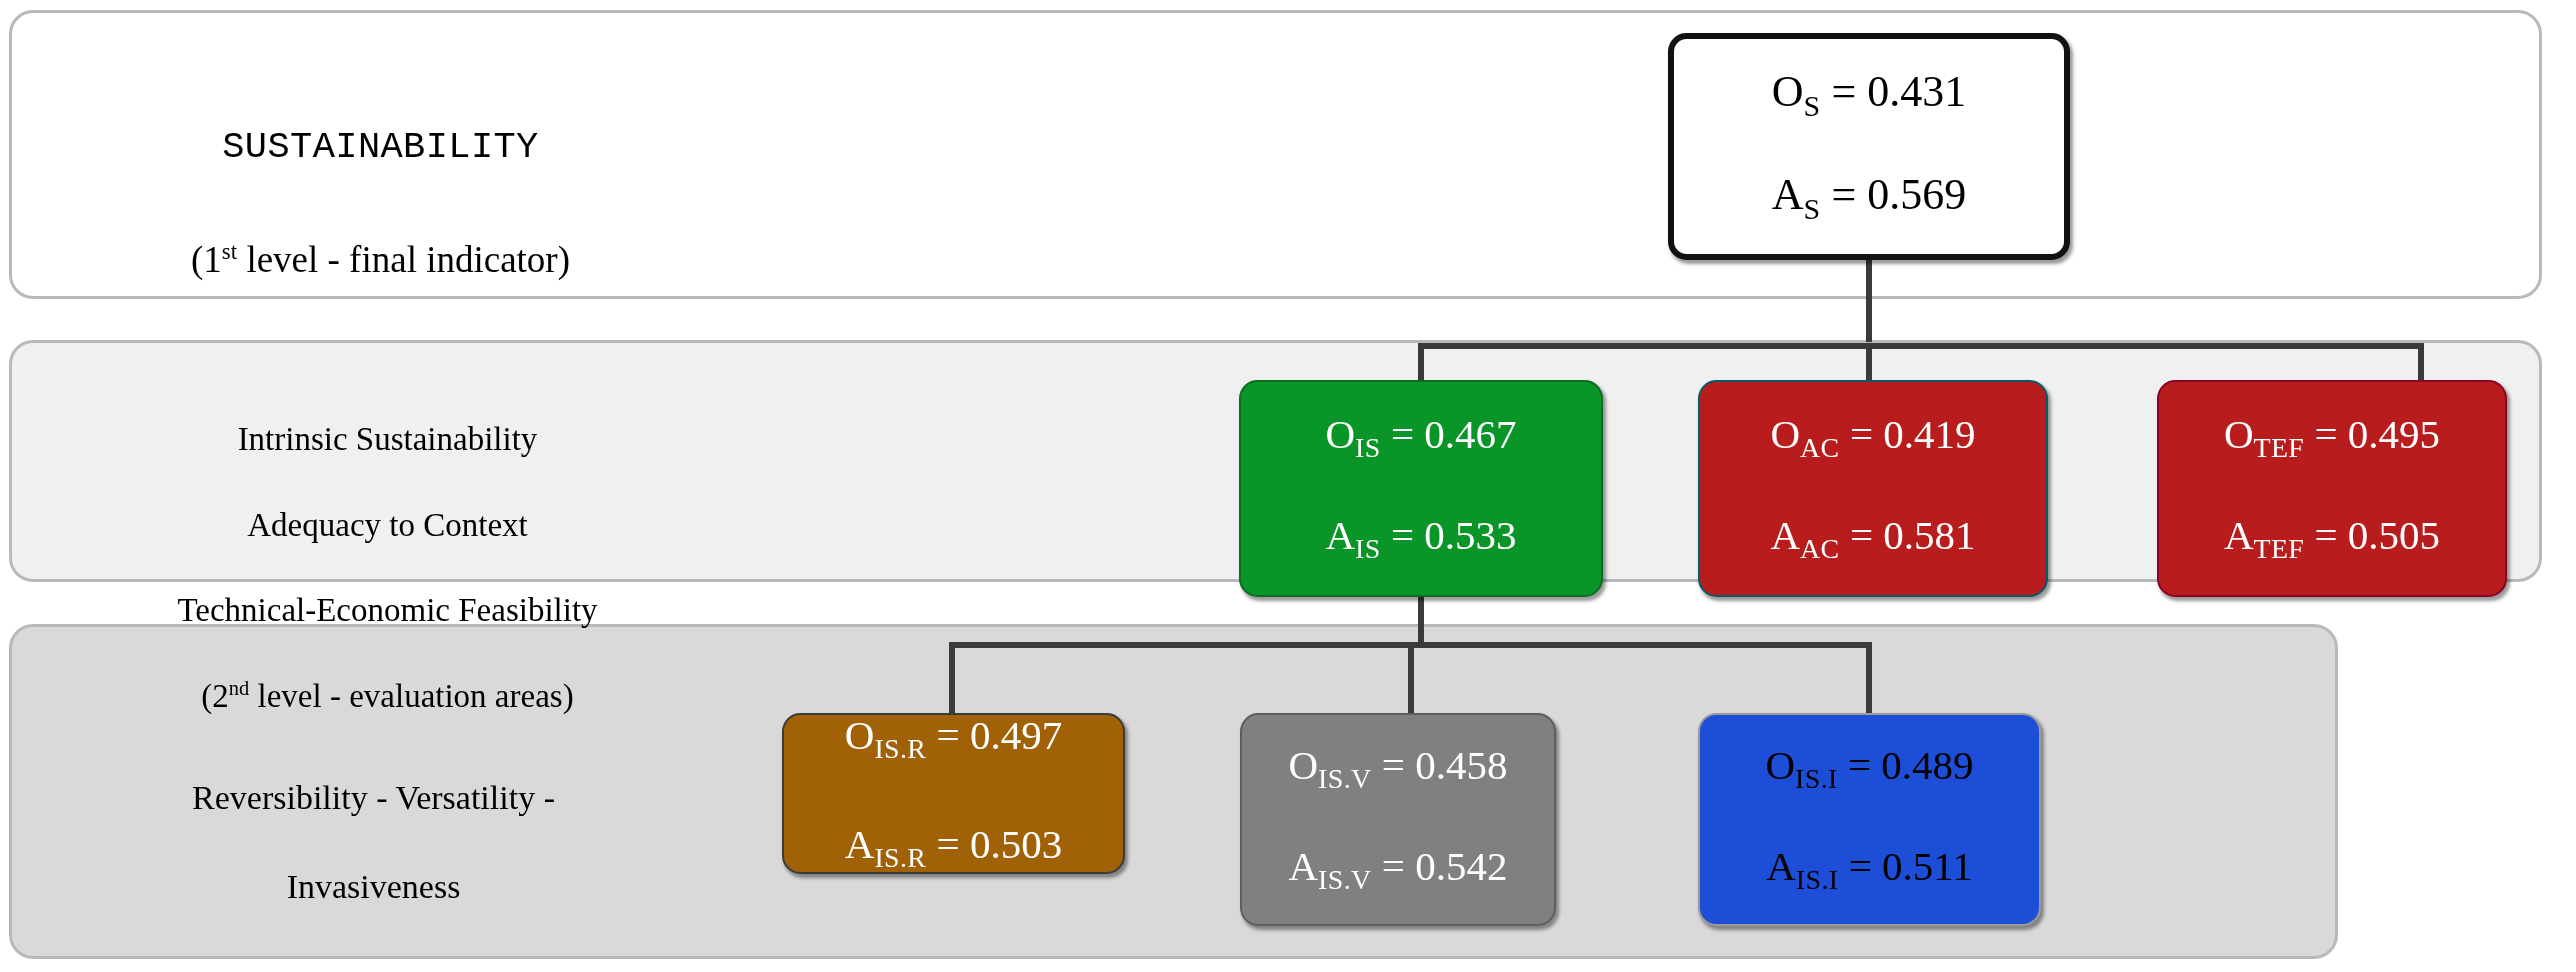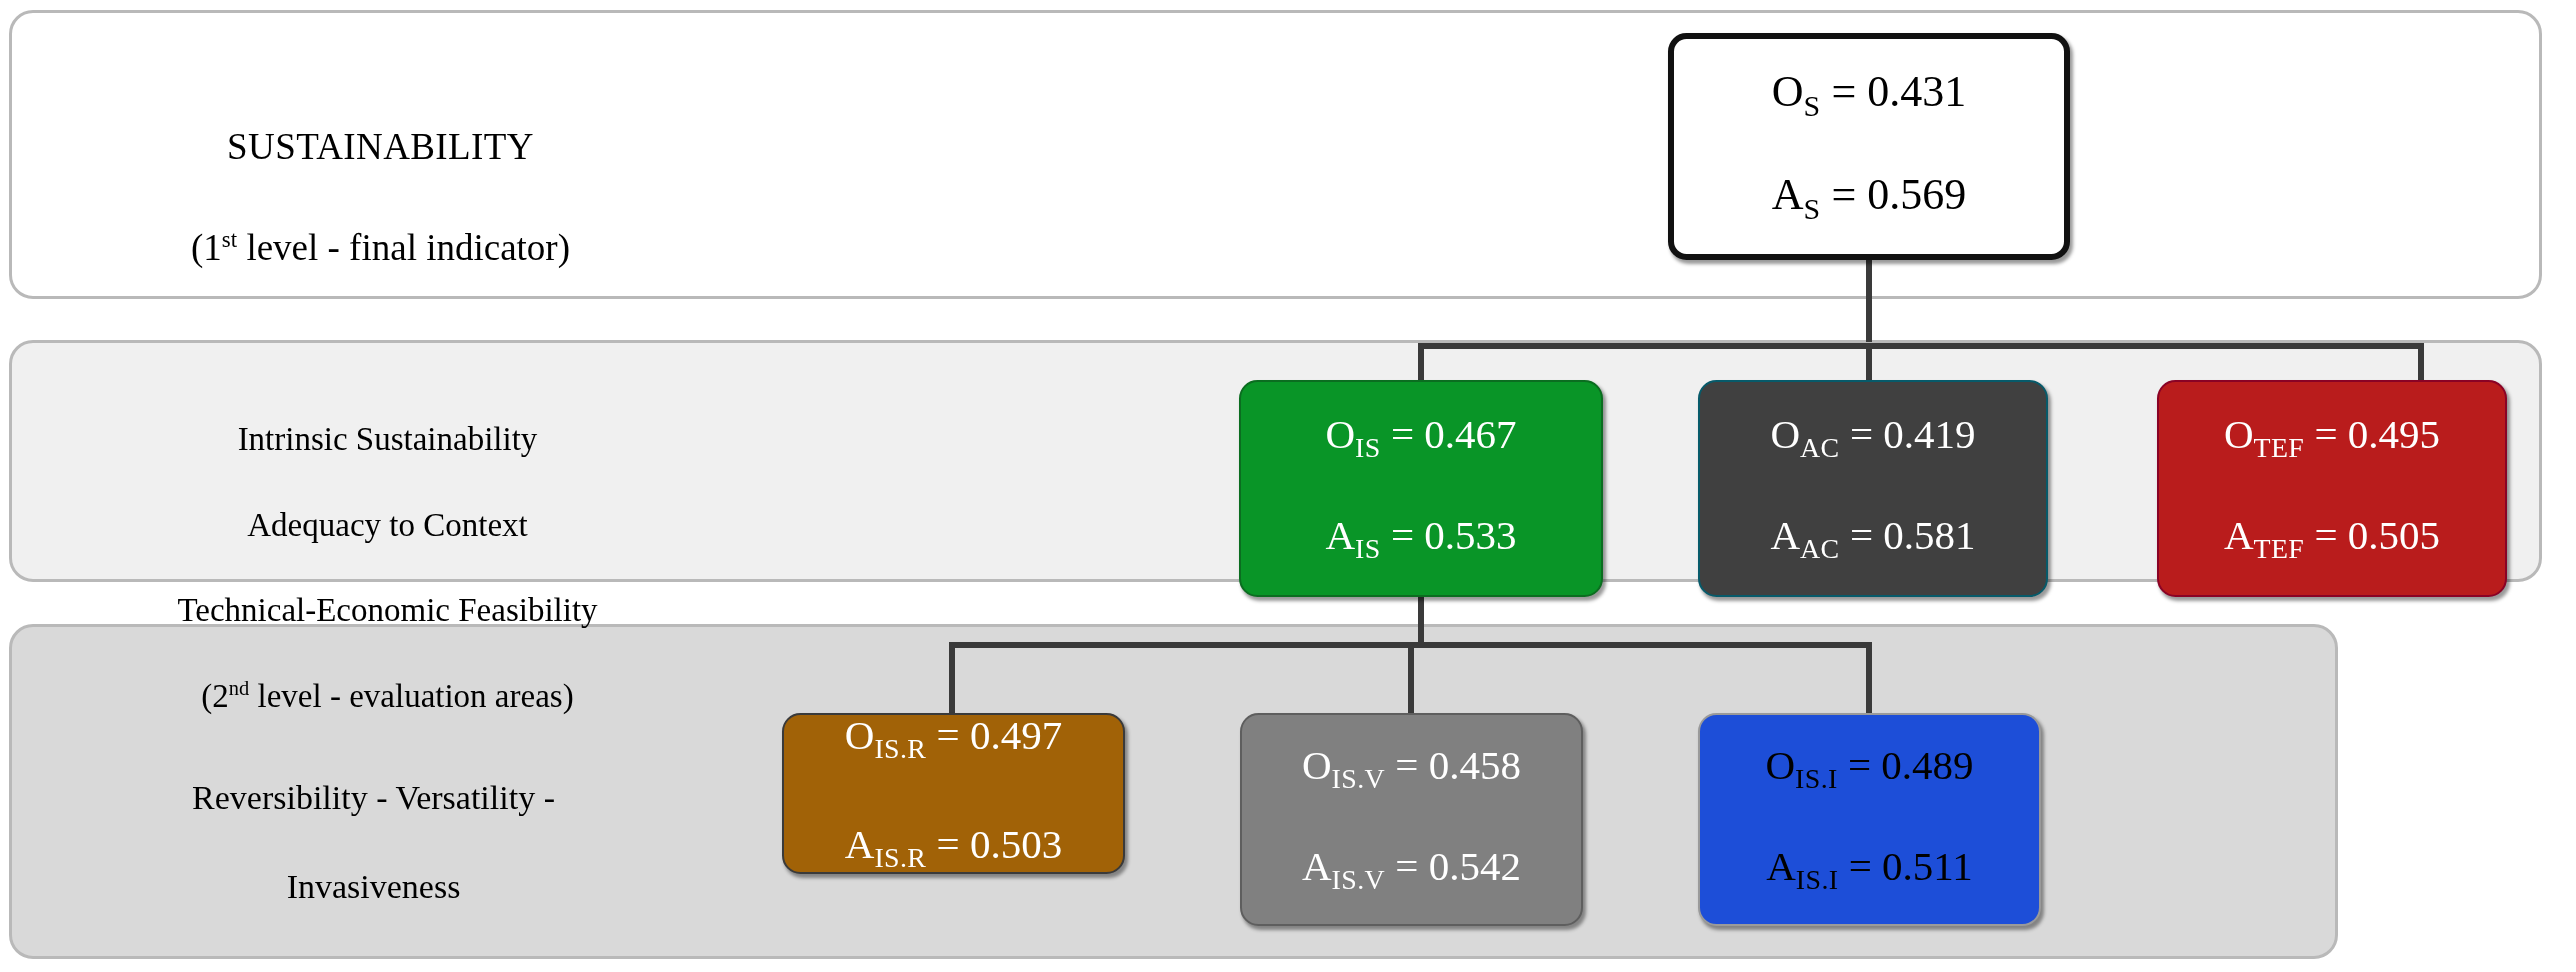--- a/index.html
+++ b/index.html
@@ -45,21 +45,21 @@
     color: #000000;
     line-height: 1.30;
     white-space: pre-line;
   }
   .level-label .sup { font-size: 0.62em; vertical-align: super; margin-top: 38px; }
 
   #label-level1 {
     left: 43px; top: 75px; width: 675px;
     font-size: 37px;
   }
-  #label-level1 .l1-title { display: block; margin-bottom: 5px; letter-spacing: 0.4px; }
+  #label-level1 .l1-title { display: block; margin-bottom: 17px; letter-spacing: 0.4px; font-family: Liberation Mono, monospace; }
   #label-level1 .l1-sub  { display: block; }
 
   #label-level2 {
     left: 50px; top: 375px; width: 675px;
     font-size: 33px;
   }
   #label-level2 .row { display: block; }
   #label-level2 .l2-paren { display: block; }
 
   #label-level3 {
@@ -113,41 +113,41 @@
 
   
   #box-is {
     left: 1239px; top: 380px; width: 364px; height: 217px;
     background: #099527;
     border: 2.1px solid #0b6d20;
     color: #ffffff;
   }
   #box-ac {
     left: 1698px; top: 380px; width: 350px; height: 217px;
-    background: #404040;
+    background: #b91c1c;
     border: 2.1px solid #075a6a;
     color: #ffffff;
   }
   #box-tef {
     left: 2157px; top: 380px; width: 350px; height: 217px;
     background: #b91c1c;
     border: 2.1px solid #8a0225;
     color: #ffffff;
   }
 
   
   #box-isr {
     left: 782px; top: 713px; width: 343px; height: 161px;
     background: #a16207;
     border: 2.1px solid #3a3a3a;
     color: #ffffff;
     justify-content: space-between;
   }
   #box-isv {
-    left: 1240px; top: 713px; width: 343px; height: 213px;
+    left: 1240px; top: 713px; width: 316px; height: 213px;
     background: #808080;
     border: 2.1px solid #5e5e5e;
     color: #ffffff;
   }
   #box-isi {
     left: 1698px; top: 713px; width: 343px; height: 213px;
     background: #1d4ed8;
     border: 2.1px solid #9a9a9a;
     color: #000000;
   }

